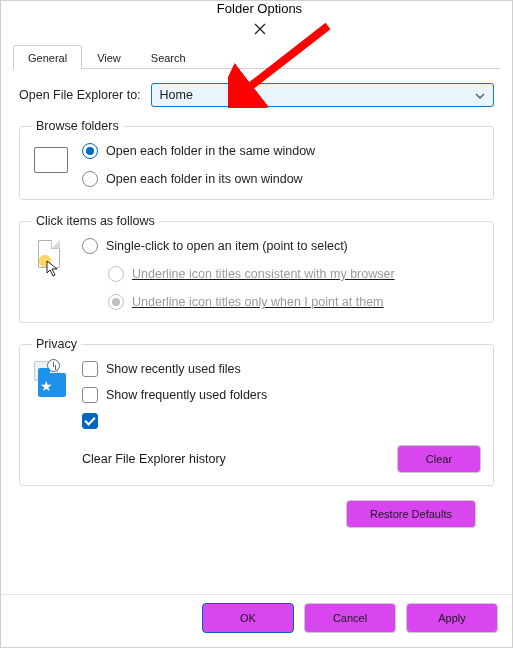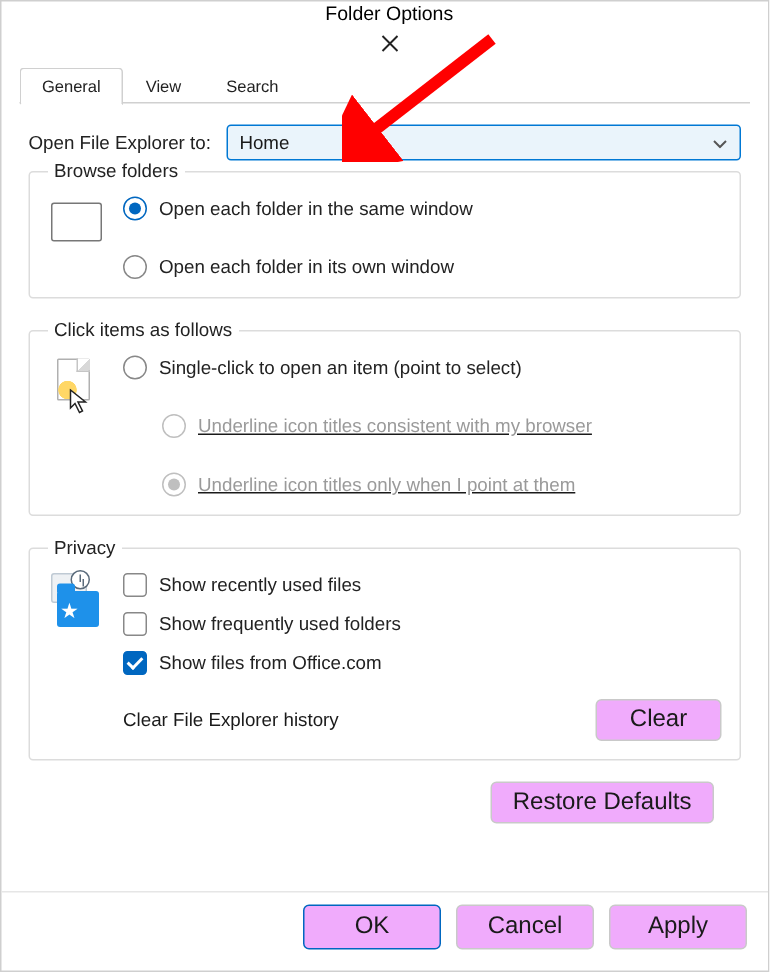--- a/index.html
+++ b/index.html
@@ -80,20 +80,21 @@
   .content {
     flex: 1;
     padding: 14px 18px 8px 18px;
     position: relative;
     overflow: hidden;
   }
   .row {
     display: flex;
     align-items: center;
     gap: 10px;
+    margin-bottom: 12px;
   }
   .label {
     color: #222;
   }
   .select {
     flex: 1;
     height: 24px;
     border: 1px solid #0078d4;
     border-radius: 3px;
     background: #eaf4fb;
@@ -130,21 +131,21 @@
     width: 34px;
     height: 26px;
     border: 1.5px solid #777;
     border-radius: 2px;
     margin: 4px 2px 0 2px;
     flex-shrink: 0;
   }
   .radio-col {
     display: flex;
     flex-direction: column;
-    gap: 23px;
+    gap: 12px;
   }
   .opt {
     display: flex;
     align-items: center;
     gap: 8px;
     cursor: default;
   }
   .opt.sub { margin-left: 26px; text-decoration: underline; }
   .opt .txt { color: #222; }
   .opt.disabled .txt { color: #9a9a9a; }
@@ -303,25 +304,25 @@
     align-items: center;
     gap: 12px;
     margin-top: 6px;
   }
   .history-row .spacer { flex: 1; }
   .btn {
     min-width: 84px;
     height: 28px;
     border: 1px solid #c9c9c9;
     border-radius: 4px;
-    background: #f0abfc;
+    background: #d946ef;
     display: inline-flex;
     align-items: center;
     justify-content: center;
-    font-size: 16px;
+    font-size: 11px;
     color: #1a1a1a;
     cursor: default;
     padding: 0 14px;
   }
   .btn.primary {
     border-color: #0067c0;
   }
   .footer-right {
     display: flex;
     justify-content: flex-end;
@@ -435,21 +436,20 @@
           <div class="opt">
             <span class="checkbox"></span>
             <span class="txt">Show recently used files</span>
           </div>
           <div class="opt">
             <span class="checkbox"></span>
             <span class="txt">Show frequently used folders</span>
           </div>
           <div class="opt">
             <span class="checkbox checked"></span>
-            <span class="txt">Show files from Office.com</span>
           </div>
           <div class="history-row">
             <span class="txt">Clear File Explorer history</span>
             <span class="spacer"></span>
             <div class="btn">Clear</div>
           </div>
         </div>
       </div>
     </fieldset>
 

